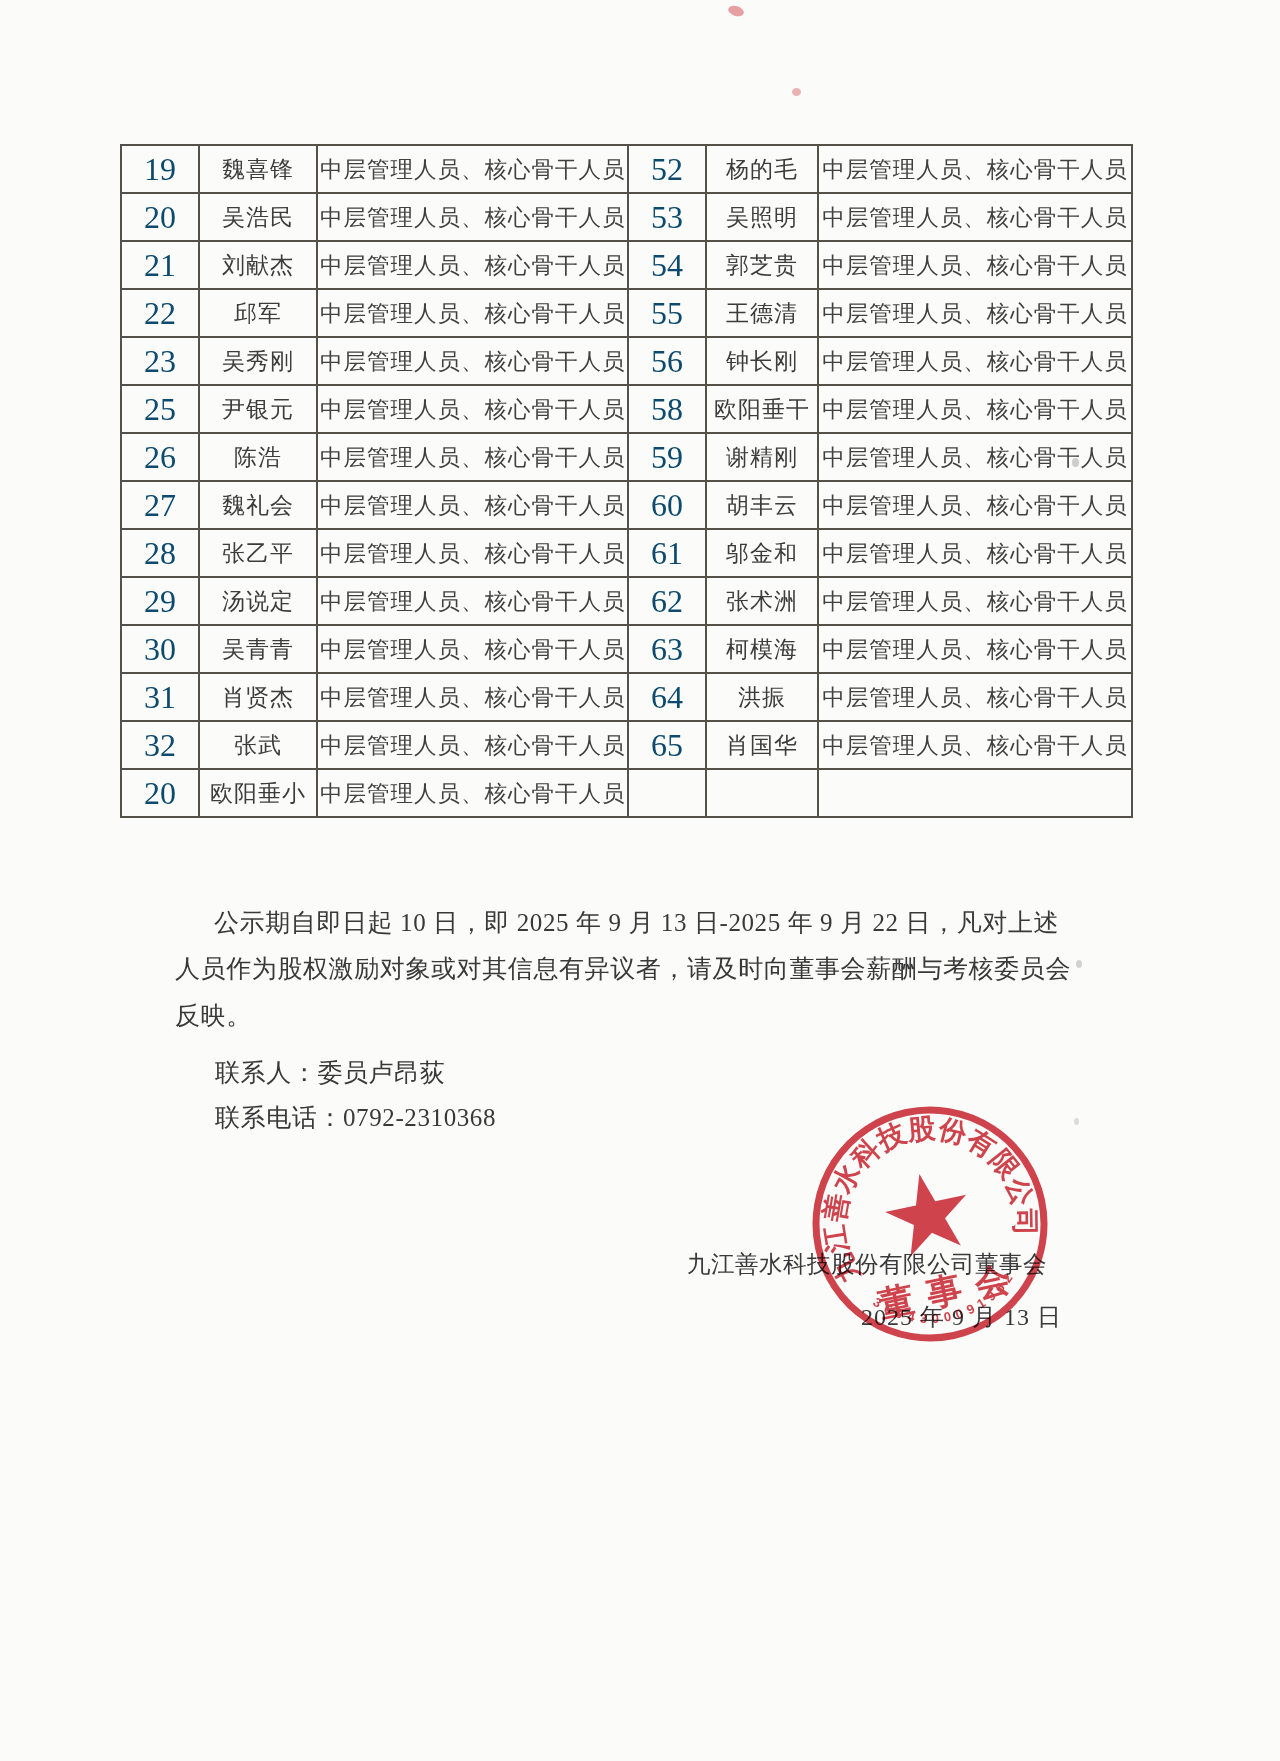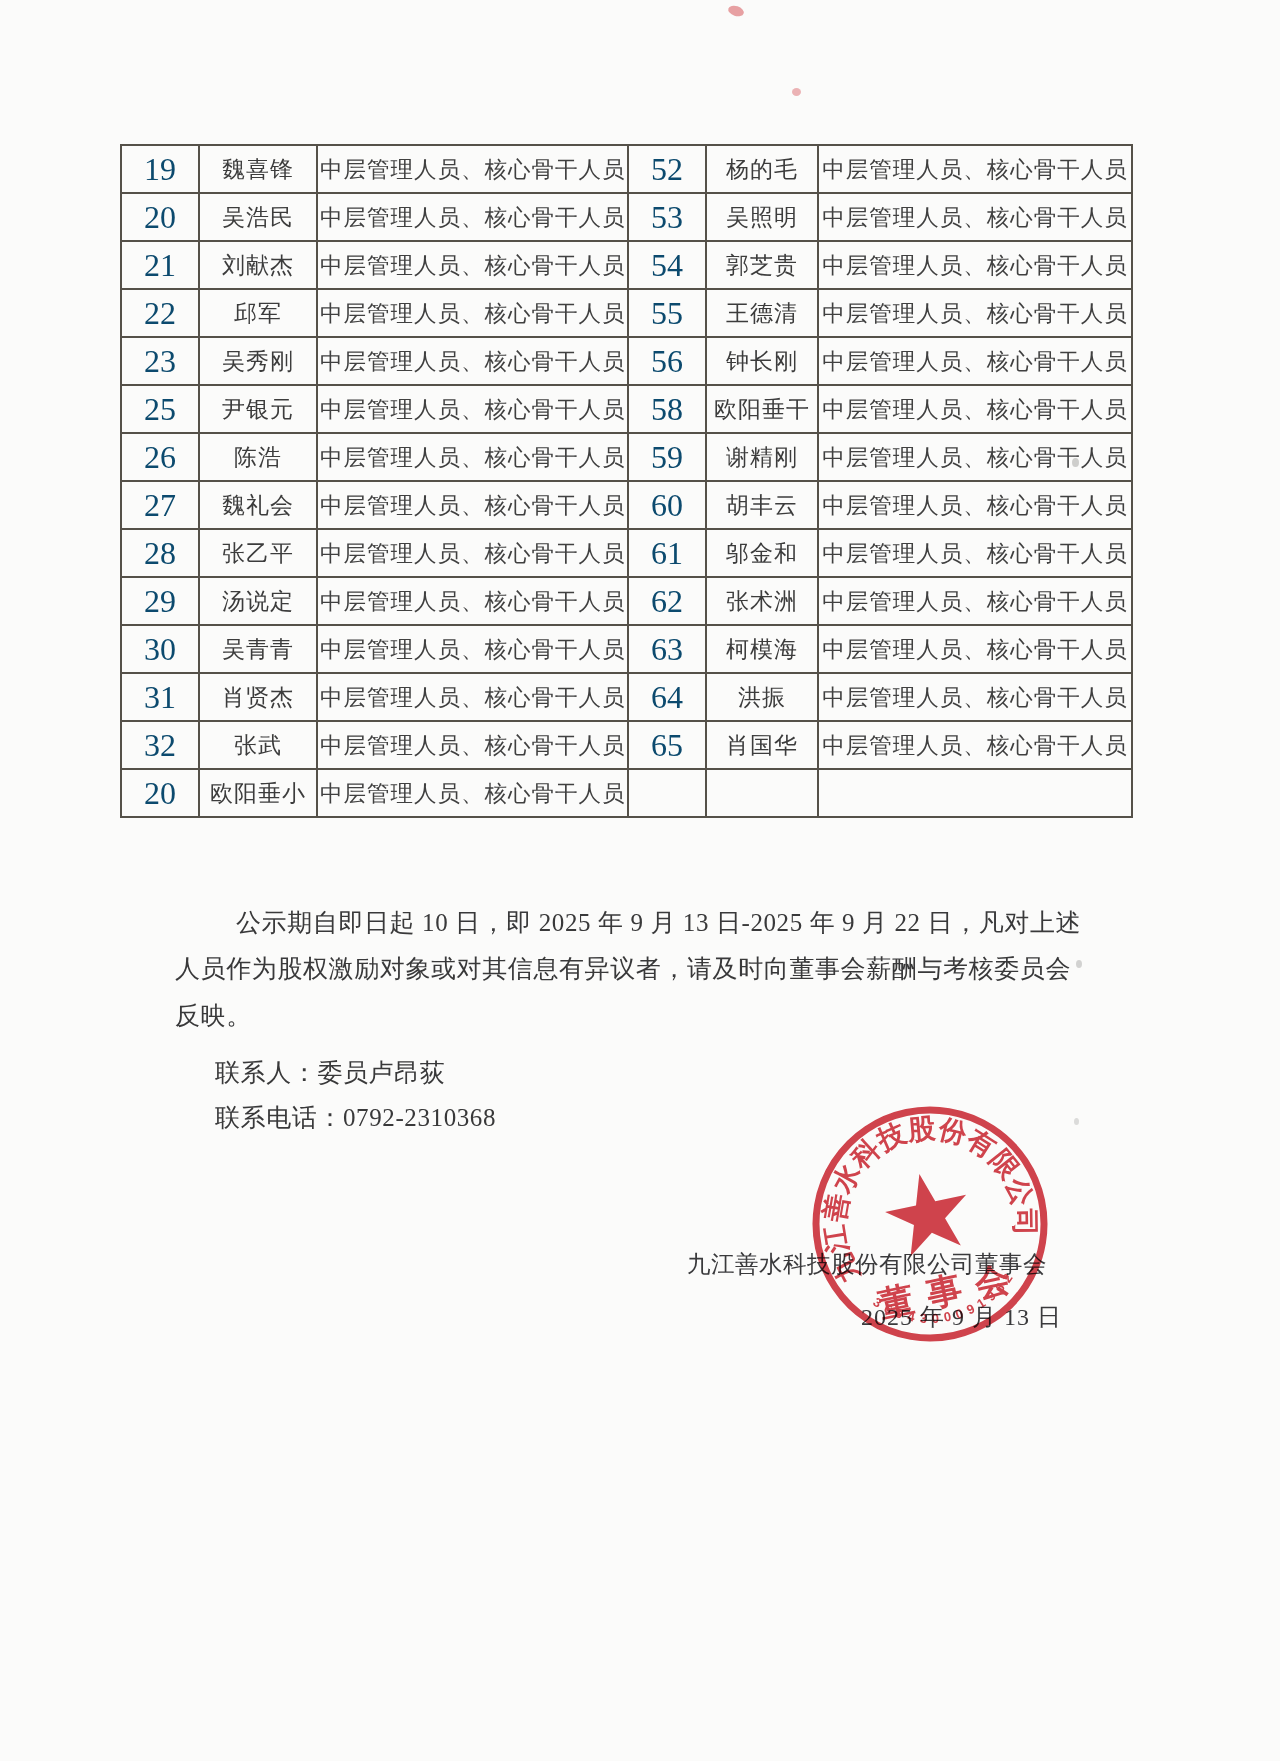--- a/index.html
+++ b/index.html
@@ -26,21 +26,21 @@
   .roster col.w-name1{width:118px;}
   .roster col.w-role1{width:311px;}
   .roster col.w-no2{width:78px;}
   .roster col.w-name2{width:112px;}
   .roster col.w-role2{width:314px;}
   .roster td.c0,.roster td.c3{letter-spacing:0;font-size:32px;color:#0c4a6e;}
   .roster td.c2,.roster td.c5{font-size:22.5px;color:#404040;}
 
   
   .para-line{position:absolute;font-size:25px;color:#39393a;letter-spacing:0.6px;white-space:nowrap;}
-  .p1{left:236px;top:906px;}
+  .p1{left:214px;top:906px;}
   .p2{left:175px;top:952px;}
   .p3{left:175px;top:999px;}
   .contact1{left:215px;top:1056px;text-align:center;}
   .contact2{left:215px;top:1101px;}
 
   
   .sig-company{position:absolute;left:687px;top:1248px;font-size:23.5px;color:#3a3a3c;letter-spacing:0.5px;white-space:nowrap;}
   .sig-date{position:absolute;left:861px;top:1301px;font-size:24px;color:#3a3a3c;letter-spacing:1px;white-space:nowrap;}
 
   

